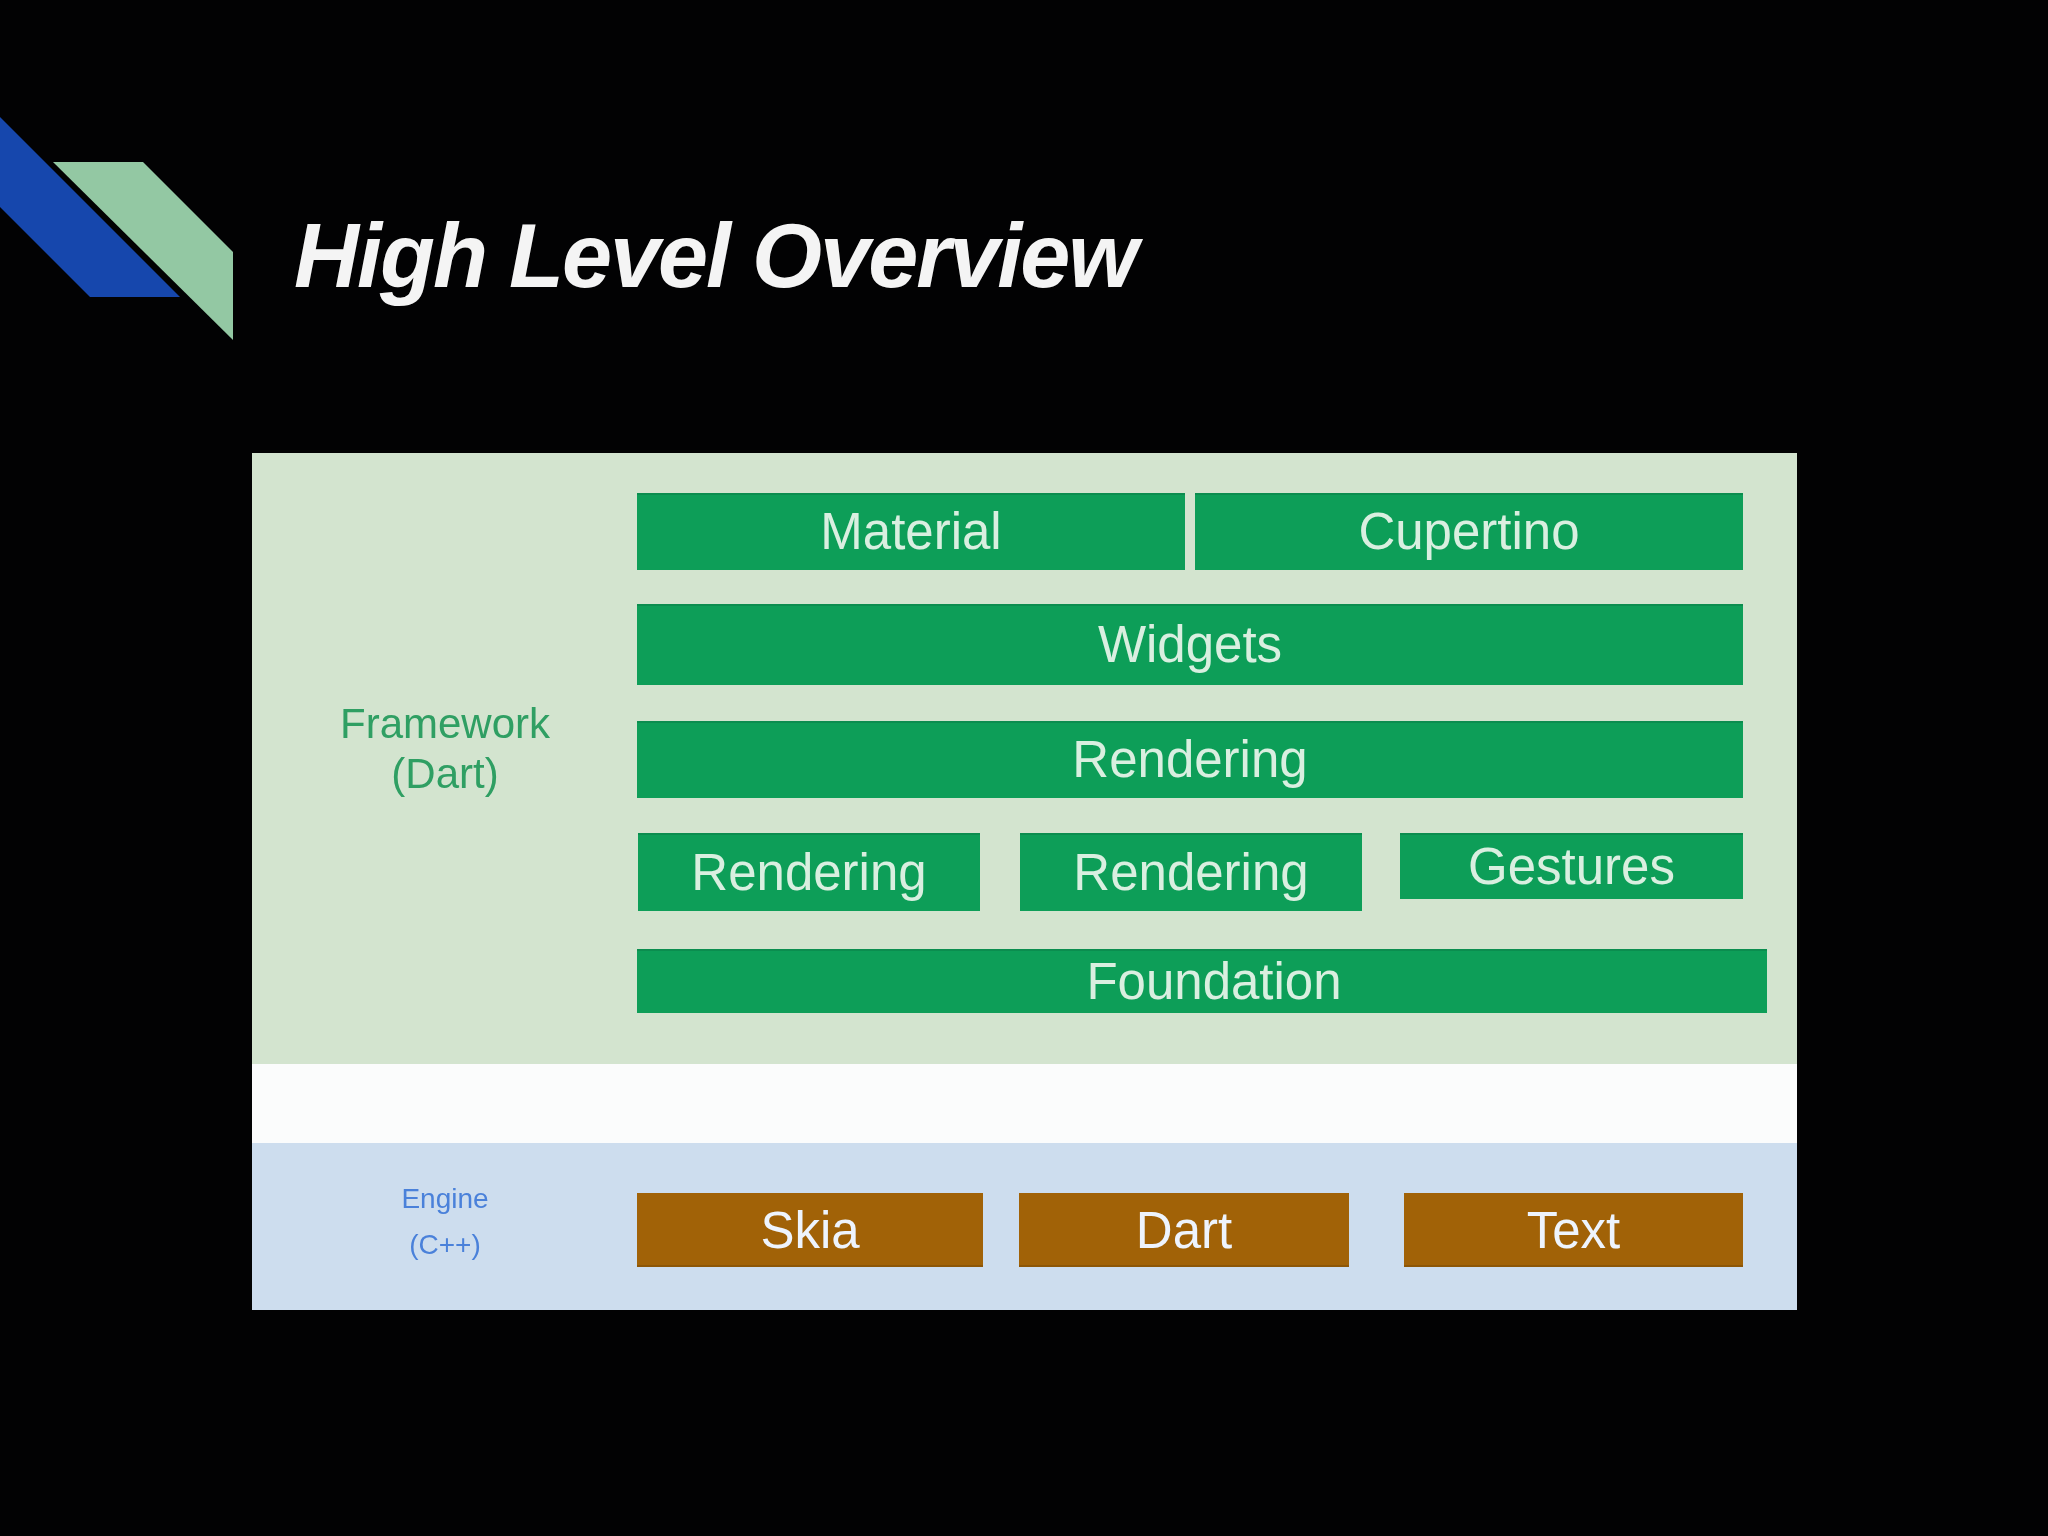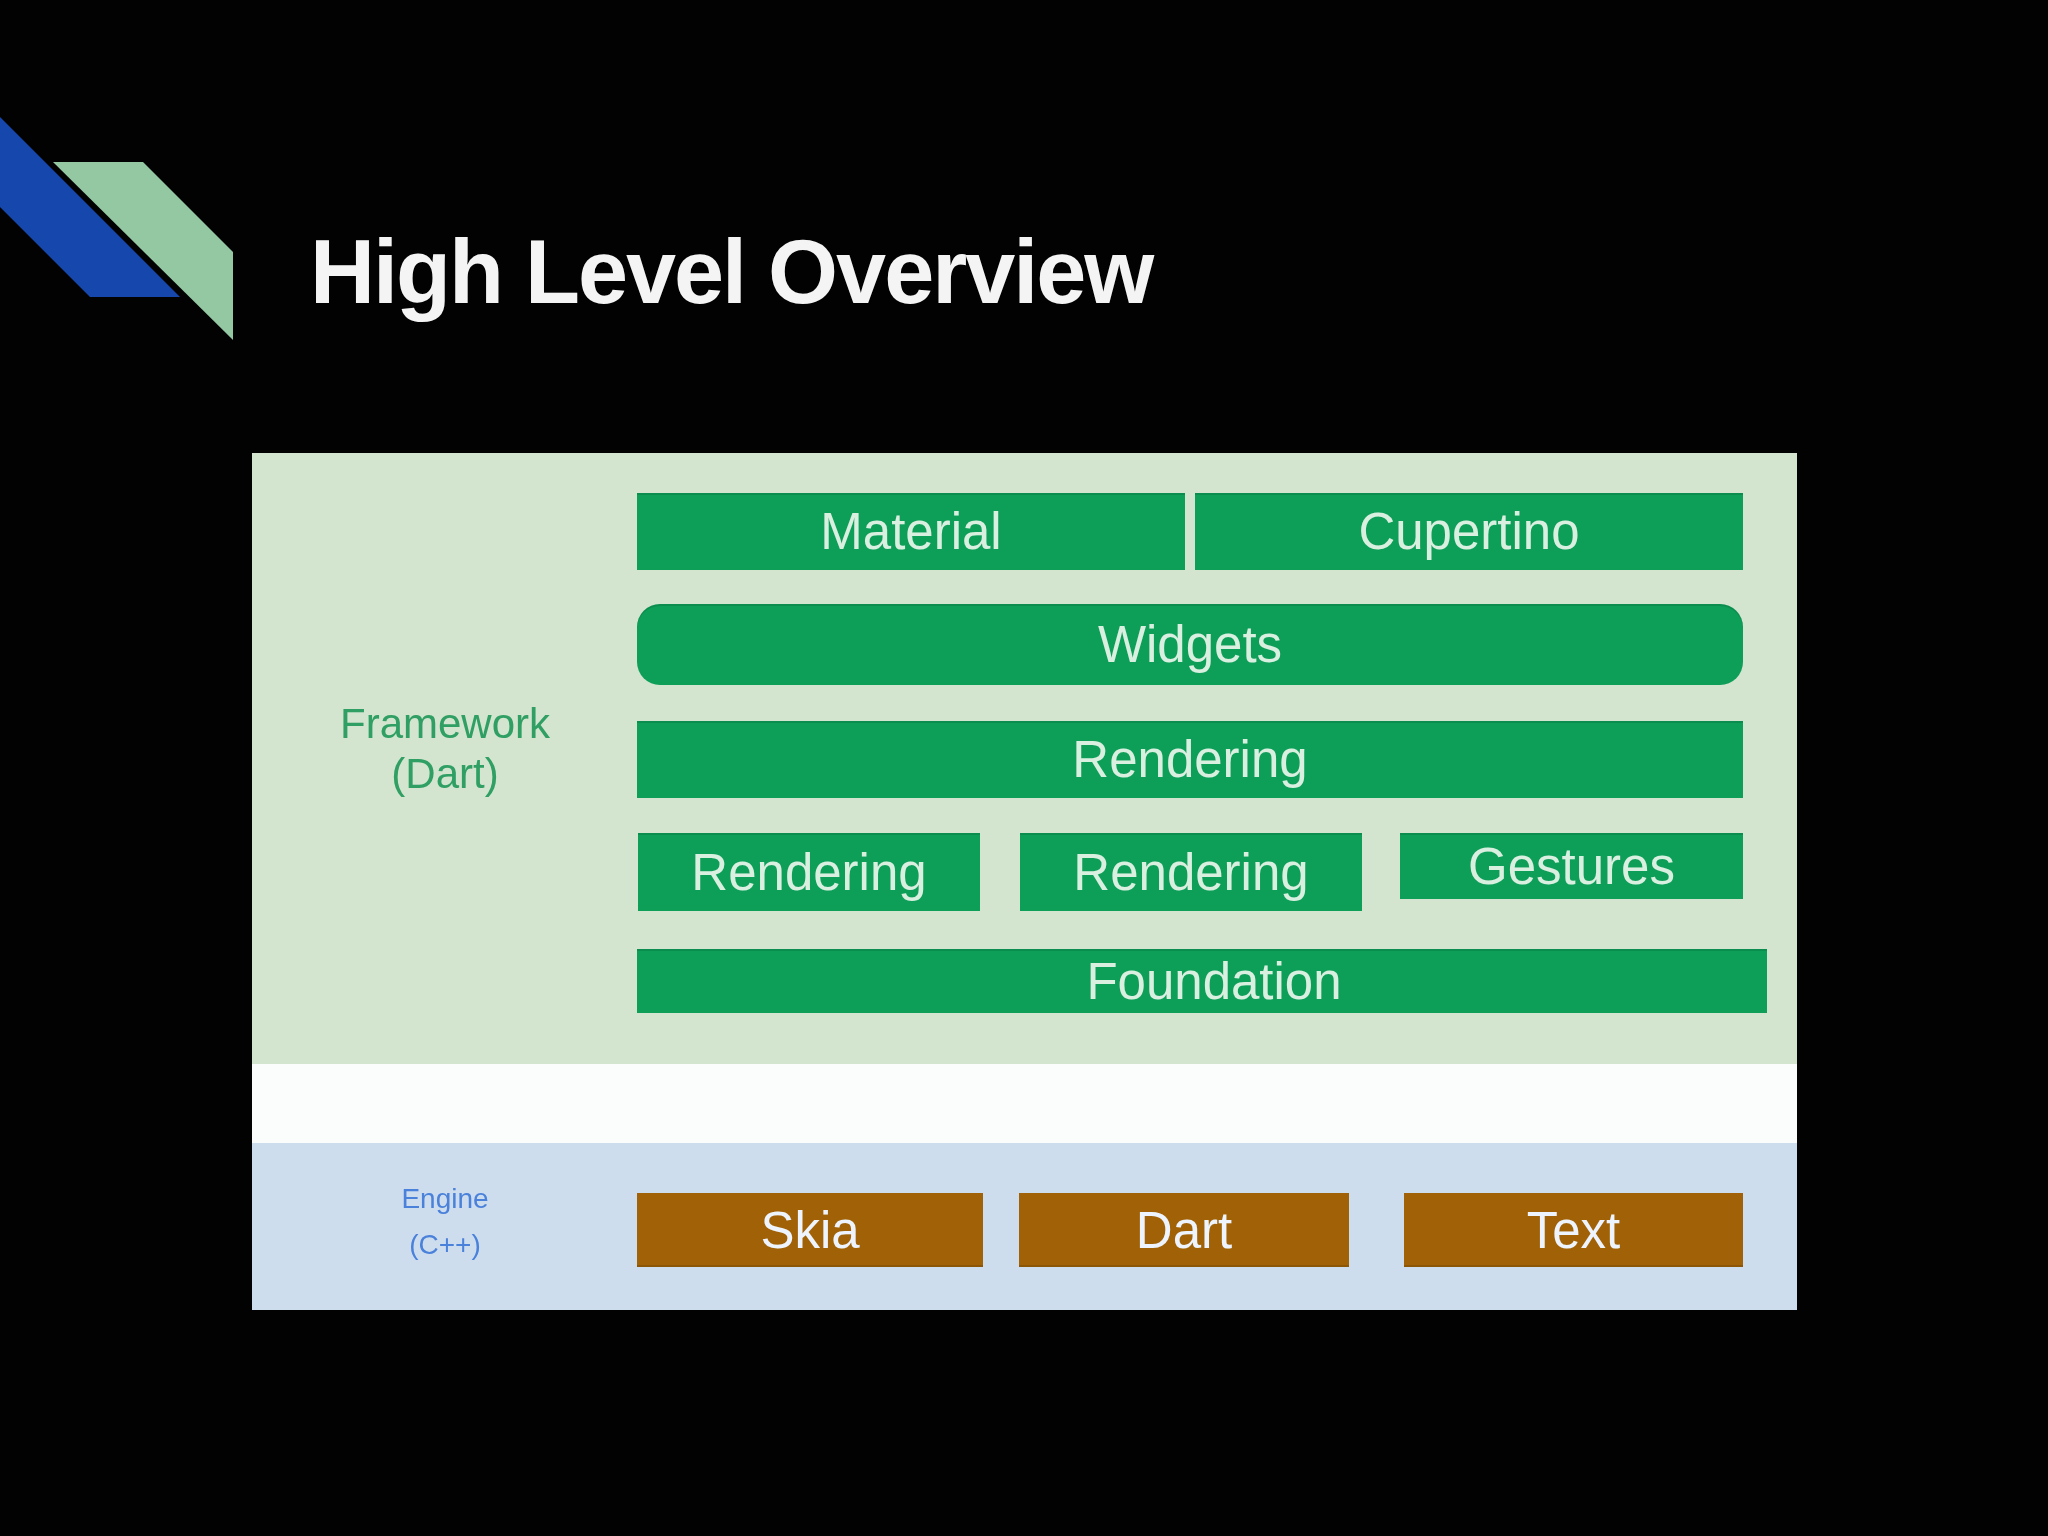--- a/index.html
+++ b/index.html
@@ -21,27 +21,28 @@
     top: 0;
     display: block;
   }
   .decor-green-poly { fill: #93c8a3; }
   .decor-blue-poly  { fill: #1647ad; }
 
   .slide-title {
     position: absolute;
     left: 294px;
     top: 211px;
-    margin: 16px;
+    margin: 0;
     font-size: 90px;
     font-weight: 700;
     letter-spacing: -2px;
     line-height: 1;
     color: #f4f4f4;
     white-space: nowrap;
+    font-style: italic;
   }
 
   .diagram {
     position: absolute;
     left: 252px;
     top: 453px;
     width: 1545px;
     height: 857px;
   }
   .sec {
@@ -81,21 +82,21 @@
   .bbox {
     background: #a16207;
     color: #eef4fd;
     box-shadow: inset 0 -2px 0 rgba(0,0,0,0.12);
   }
 
   
   .box-material  { left: 385px;  top: 40px;  width: 548px;  height: 77px; }
   .box-cupertino { left: 943px;  top: 40px;  width: 548px;  height: 77px; }
   
-  .box-widgets   { left: 385px;  top: 151px; width: 1106px; height: 81px; border-radius: 23px; }
+  .box-widgets   { left: 385px;  top: 151px; width: 1106px; height: 81px; }
   
   .box-rendering { left: 385px;  top: 268px; width: 1106px; height: 77px; }
   
   .box-animation { left: 386px;  top: 380px; width: 342px;  height: 78px; }
   .box-painting  { left: 768px;  top: 380px; width: 342px;  height: 78px; }
   .box-gestures  { left: 1148px; top: 380px; width: 343px;  height: 66px; }
   
   .box-foundation{ left: 385px;  top: 496px; width: 1106px; height: 64px; padding-left: 24px; }
   
   .box-skia { left: 385px;  top: 740px; width: 346px; height: 74px; }

